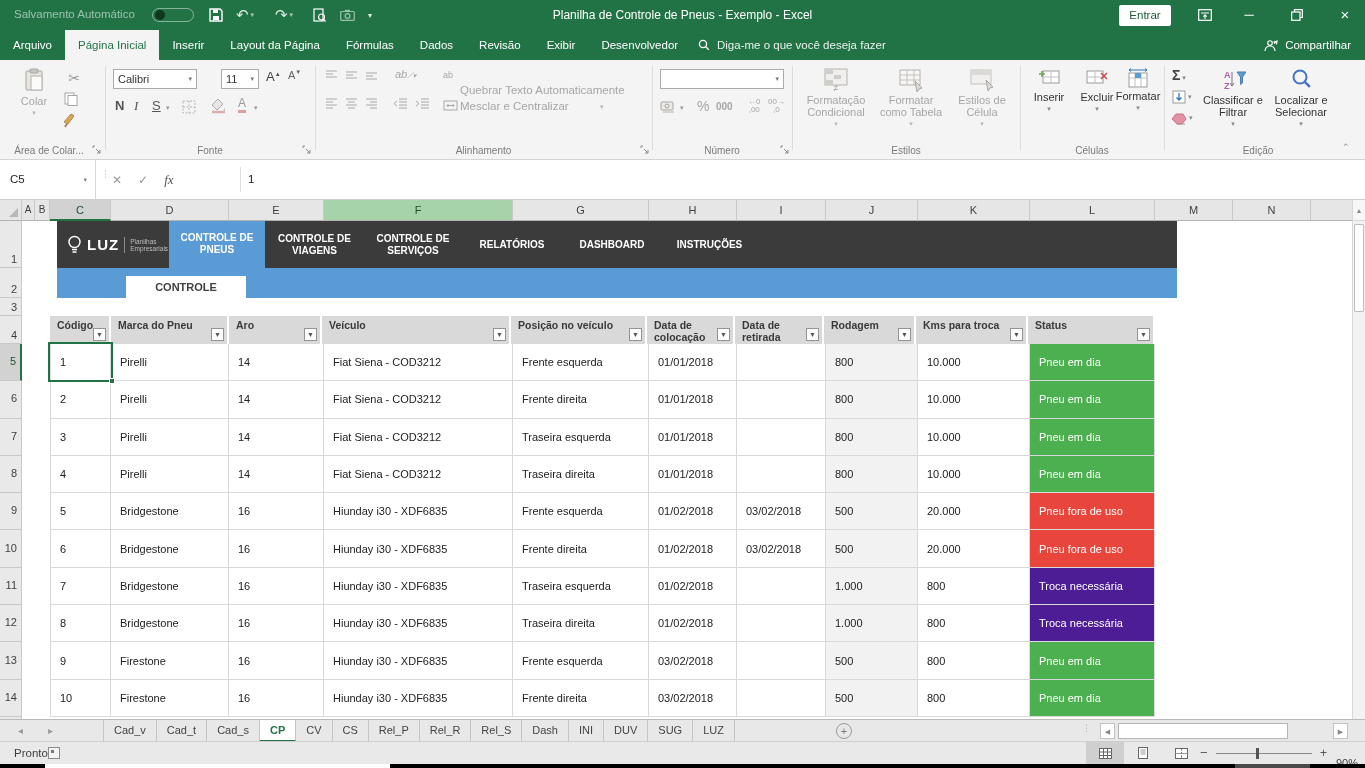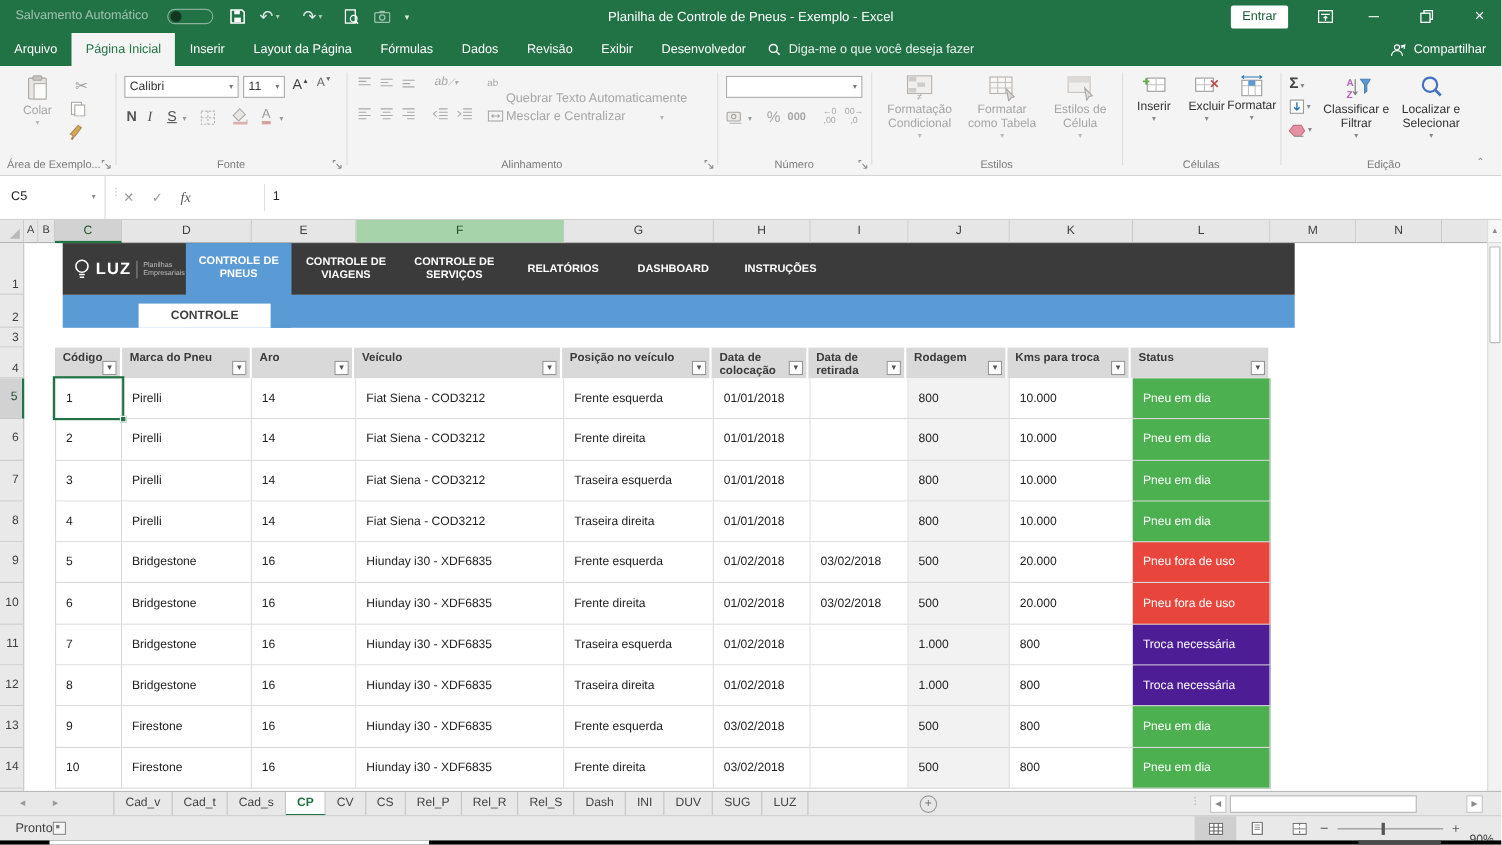--- a/index.html
+++ b/index.html
@@ -244,29 +244,29 @@
         <rect x="1" y="1" width="9" height="11" fill="#fff" stroke="#a8a6a3"></rect>
         <rect x="4" y="3.5" width="9" height="10" fill="#fff" stroke="#a8a6a3"></rect>
       </svg>
   </span>
   <span class="abs icbtn" style="left:62px;top:52px">
     <svg width="16" height="16" viewBox="0 0 16 16">
         <path d="M2 10l7-8 3 2-6 8z" fill="#d8a84e" stroke="#a8875a"></path>
         <path d="M5 12l-2 3" stroke="#a8875a" stroke-width="2"></path>
       </svg>
   </span>
-  <span class="glabel" style="left:2px;width:94px">Área de Exemplo...</span>
+  <span class="glabel" style="left:2px;width:94px">Área de Colar...</span>
   <span class="launcher" style="left:92px">
     <svg width="9" height="9" viewBox="0 0 9 9">
         <path d="M1 3V1h2M4 4l4 4M8 8V5M8 8H5" fill="none" stroke="#8a8a8a"></path>
       </svg>
   </span>
   <div class="rsep" style="left:105px"></div>
 
-  <div class="combo" style="left:113px;top:9px;width:104px">
+  <div class="combo" style="left:113px;top:9px;width:84px">
       <span>Calibri</span>
       <span class="dd">▾</span>
     </div>
   <div class="combo" style="left:221px;top:9px;width:38px">
       <span>11</span>
       <span class="dd">▾</span>
     </div>
   <span class="abs" style="left:266px;top:9px;font-size:13px;color:#444">A<sup style="font-size:6px">▲</sup></span>
   <span class="abs" style="left:288px;top:9px;font-size:11px;color:#666">A<sup style="font-size:6px">▼</sup></span>
   <span class="abs" style="left:115px;top:38px;font-weight:bold;font-size:13px;color:#555">N</span>

